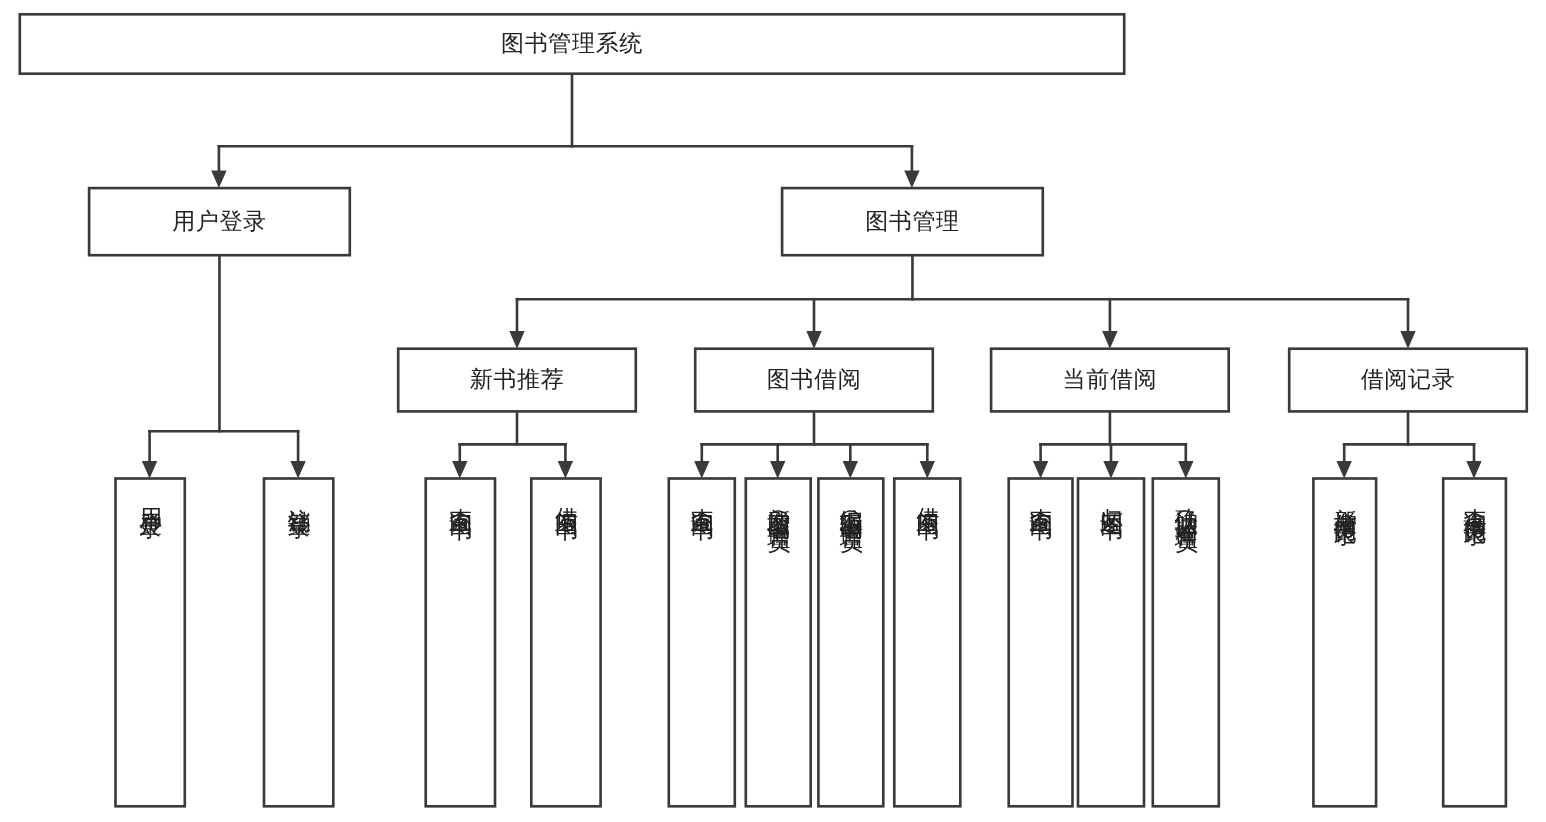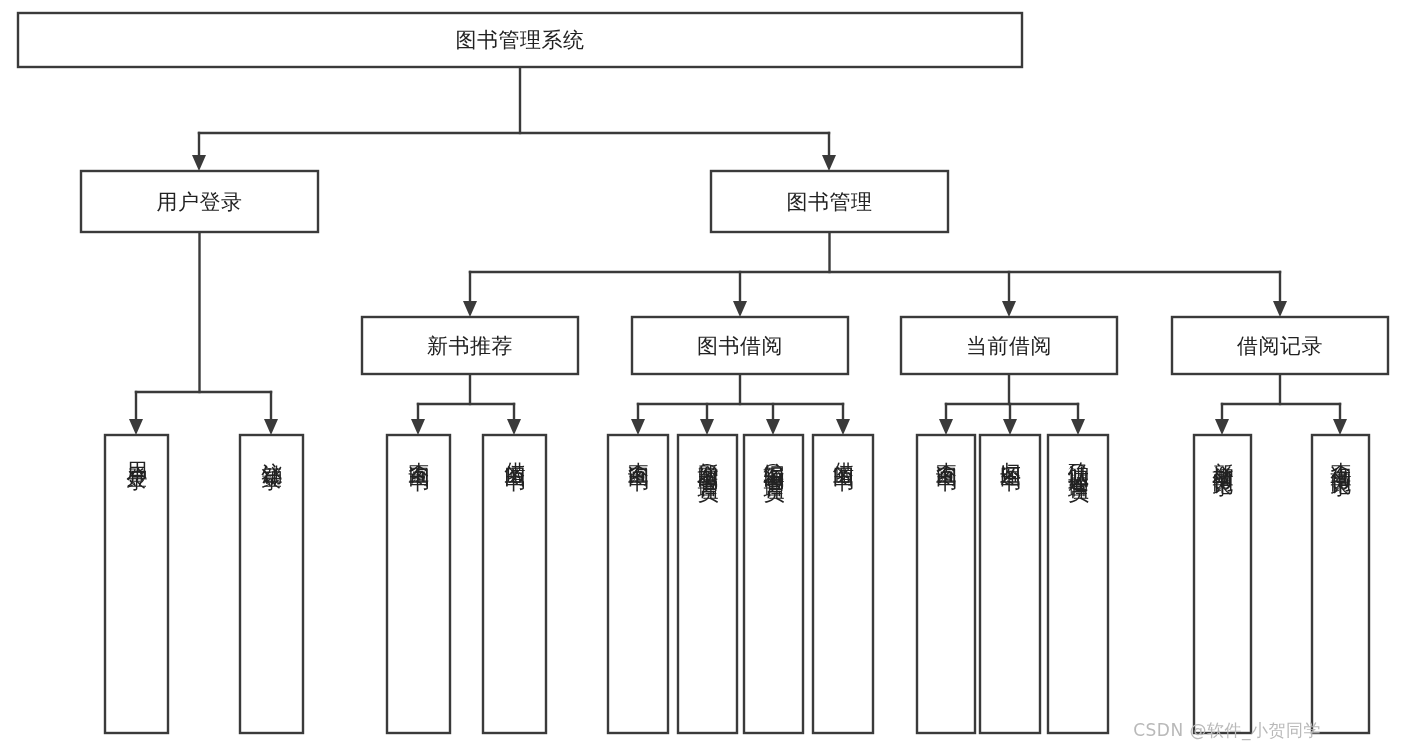--- a/index.html
+++ b/index.html
@@ -221,15 +221,14 @@
         <span class="leaf-text">确认归还（管理员）</span>
       </div>
       <div class="leaf-text-wrap" style="left: 1194px; top: 445px; width: 57px; height: 284px;">
         <span class="leaf-text">新增借阅记录</span>
       </div>
       <div class="leaf-text-wrap" style="left: 1312px; top: 445px; width: 57px; height: 284px;">
         <span class="leaf-text">查询借阅记录</span>
       </div>
     </div>
 
-  <div class="watermark">CSDN @软件_小贺同学</div>
 
 </div>
 
 </body></html>

